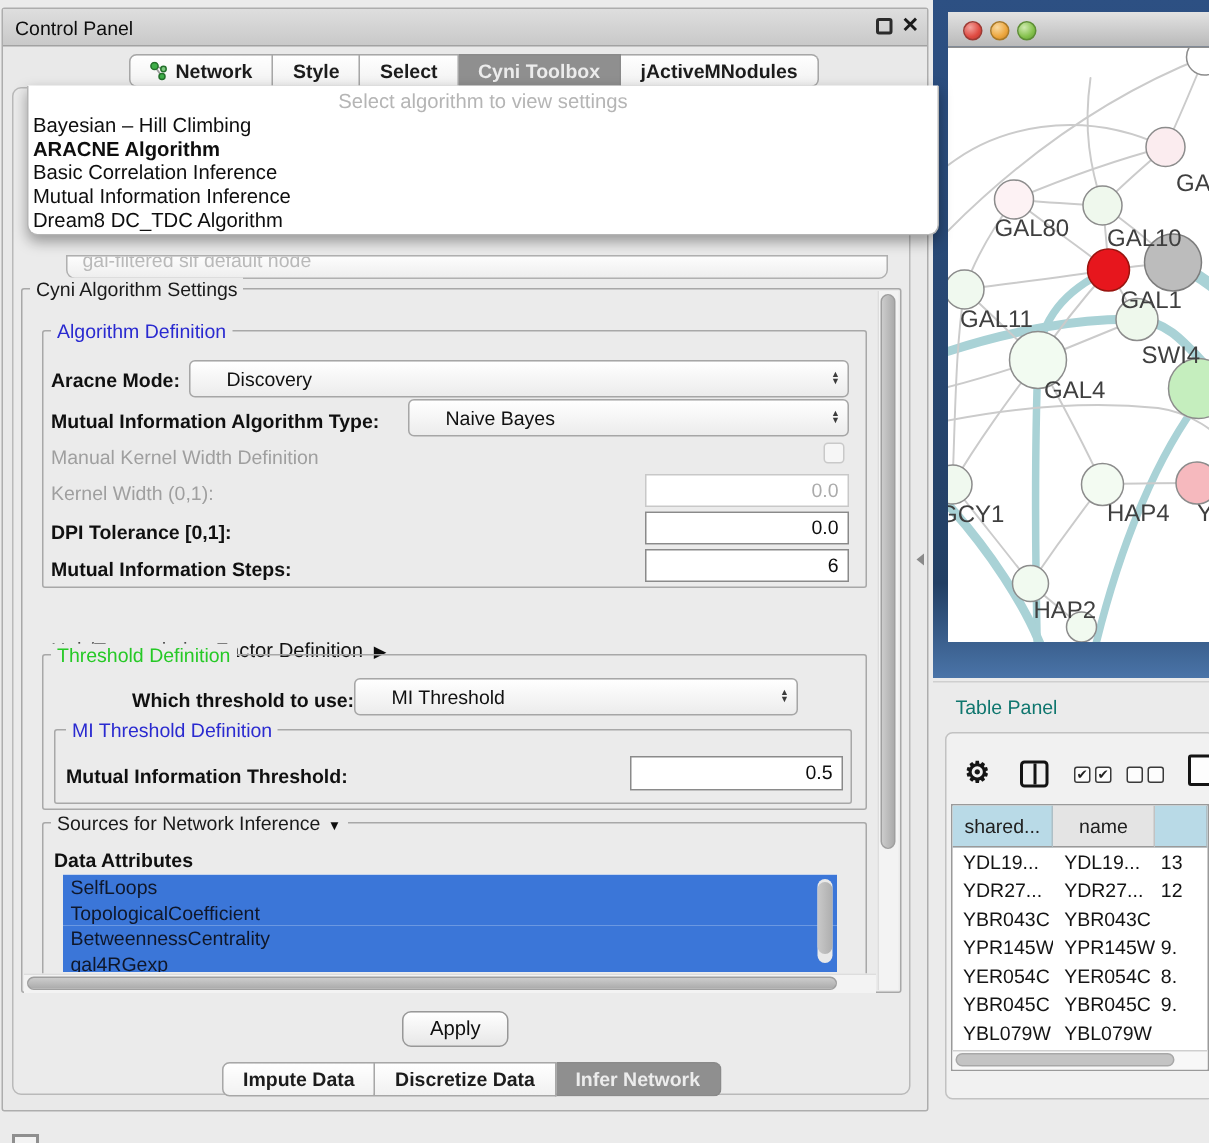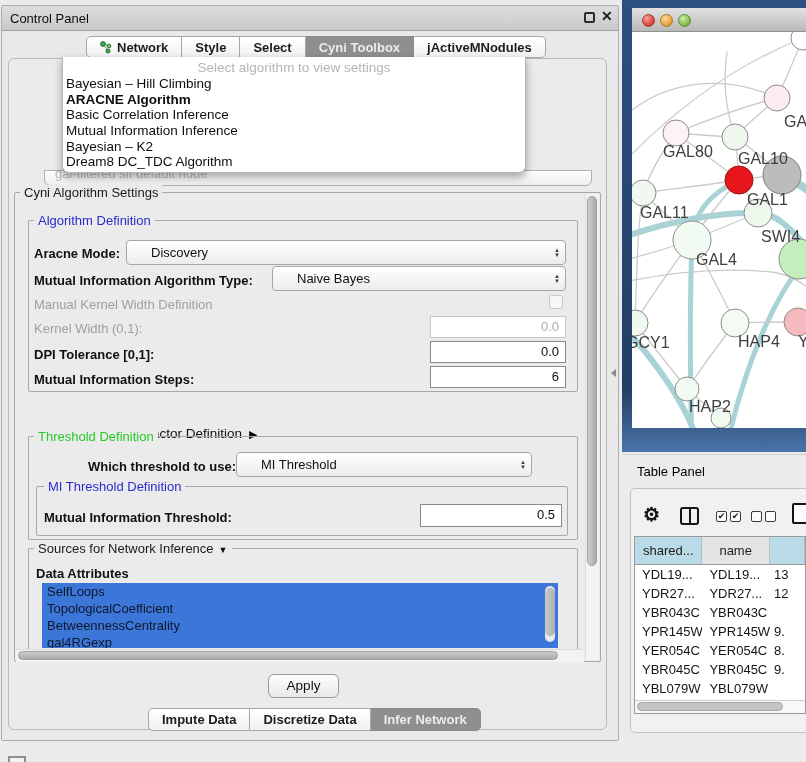--- a/index.html
+++ b/index.html
@@ -19,22 +19,22 @@
   .tab { display:flex; align-items:center; gap:5px; padding:0 13px; font-size:13px; font-weight:600; color:#1c1c1c;
          background:linear-gradient(#ffffff,#f1f1f1); border:1px solid #a7a7a7; border-left:none; cursor:default; }
   .tab:first-child { border-left:1px solid #a7a7a7; border-radius:5px 0 0 5px; }
   .tab:last-child { border-radius:0 5px 5px 0; }
   .tab.sel { background:#8f8f8f; color:#ececec; border-color:#8a8a8a; }
   .tabicon svg { display:block; }
 
   #content-panel { left:8px; top:58px; width:599px; height:672px; border:1px solid #b9b9b9; border-radius:6px; background:#ebebeb; }
 
   
-  #algo-popup { left:18px; top:57px; width:464px; z-index:60; background:#ffffff; border:1px solid #b5b5b5; border-top:none;
-                border-radius:0 0 7px 7px; box-shadow:0 4px 9px rgba(0,0,0,.35); padding-bottom:2px;margin-left:44px; }
+  #algo-popup { left:18px; top:57px; width:608px; z-index:60; background:#ffffff; border:1px solid #b5b5b5; border-top:none;
+                border-radius:0 0 7px 7px; box-shadow:0 4px 9px rgba(0,0,0,.35); padding-bottom:2px; }
   #algo-popup .hdr { height:19px; text-align:center; color:#b5b5b5; font-size:13.5px; padding-top:3px; }
   .dd-item { height:15.7px; line-height:15.7px; font-size:13.5px; color:#0e0e0e; padding-left:3px; white-space:nowrap; }
   .dd-item.bold { font-weight:700; }
 
   
   #hidden-combo { left:44px; top:170px; width:548px; height:16px; z-index:5; background:linear-gradient(#fdfdfd,#eeeeee);
                   border:1px solid #b0b0b0; border-radius:0 0 6px 6px; overflow:hidden; }
   #hidden-combo span { display:block; margin-top:-5px; padding-left:10px; color:#b9b9b9; font-size:13px; }
 
   
@@ -80,21 +80,21 @@
   
   #net-frame { left:622px; top:0; width:184px; height:452px; background:linear-gradient(180deg,#2d5083 0%,#223f64 86%,#4a74a8 100%); }
   #net-titlebar { left:632px; top:8px; width:174px; height:24px; background:linear-gradient(#e2e2e2,#b9b9b9); border-bottom:1px solid #8f8f8f; }
   .light { position:absolute; top:6px; width:13px; height:13px; border-radius:50%; }
   #light-red { left:10px; background:radial-gradient(circle at 35% 30%, #f3a39e, #df4a41 60%, #b33a33); border:1px solid #9c3a34; }
   #light-yellow { left:28px; background:radial-gradient(circle at 35% 30%, #f8d9a0, #eda63d 60%, #c07f2a); border:1px solid #a97927; }
   #light-green { left:46px; background:radial-gradient(circle at 35% 30%, #cfeab0, #84c14c 60%, #5f9a37); border:1px solid #5d8e34; }
   #net-canvas { left:632px; top:32px; width:174px; height:396px; background:#ffffff; overflow:hidden; }
 
   
-  #tp-title { left:637px; top:464px; font-size:13px; color:#000000; }
+  #tp-title { left:637px; top:464px; font-size:13px; color:#0f766e; }
   #tp-sep { left:622px; top:454px; width:184px; height:1px; background:#cfcfcf; }
   #tp-panel { left:630px; top:488px; width:180px; height:245px; background:#f1f1f1; border:1px solid #c2c2c2; border-radius:5px; }
   #gear-icon { left:643px; top:503px; font-size:19px; color:#141414; font-weight:700; }
   #cols-icon { left:680px; top:507px; width:19px; height:18px; border:2px solid #141414; border-radius:3px; }
   #cols-icon div { position:absolute; left:6.5px; top:0; width:2px; height:14px; background:#141414; }
   .cbpair { position:absolute; display:flex; gap:3px; }
   .cb { width:11px; height:11px; border:1.5px solid #3a3a3a; border-radius:2px; font-size:9px; line-height:9px; text-align:center; color:#222; background:#fdfdfd; }
   #doc-icon { left:792px; top:503px; width:16px; height:21px; border:2px solid #141414; border-radius:2px; background:#fdfdfd; }
 
   #tbl-box { left:634px; top:536px; width:172px; height:178px; background:#ffffff; border:1px solid #9a9a9a; overflow:hidden; }
@@ -152,21 +152,20 @@
   <span>gal-filtered sif default node</span>
 </div>
 
 <div class="abs" id="algo-popup">
   <div class="hdr">Select algorithm to view settings</div>
   <div id="dd-items">
       <div class="dd-item">Bayesian – Hill Climbing</div>
       <div class="dd-item bold">ARACNE Algorithm</div>
       <div class="dd-item">Basic Correlation Inference</div>
       <div class="dd-item">Mutual Information Inference</div>
-      <div class="dd-item">Bayesian – K2</div>
       <div class="dd-item">Dream8 DC_TDC Algorithm</div>
     </div>
 </div>
 
 <div class="group" style="left:14px; top:192px; width:587px; height:470px;"></div>
 <div class="gtitle gt-black" style="left:20px; top:185px;">Cyni Algorithm Settings</div>
 
 <div class="group" style="left:28px; top:220px; width:550px; height:172px;"></div>
 <div class="gtitle gt-blue" style="left:34px; top:213px;">Algorithm Definition</div>
 

